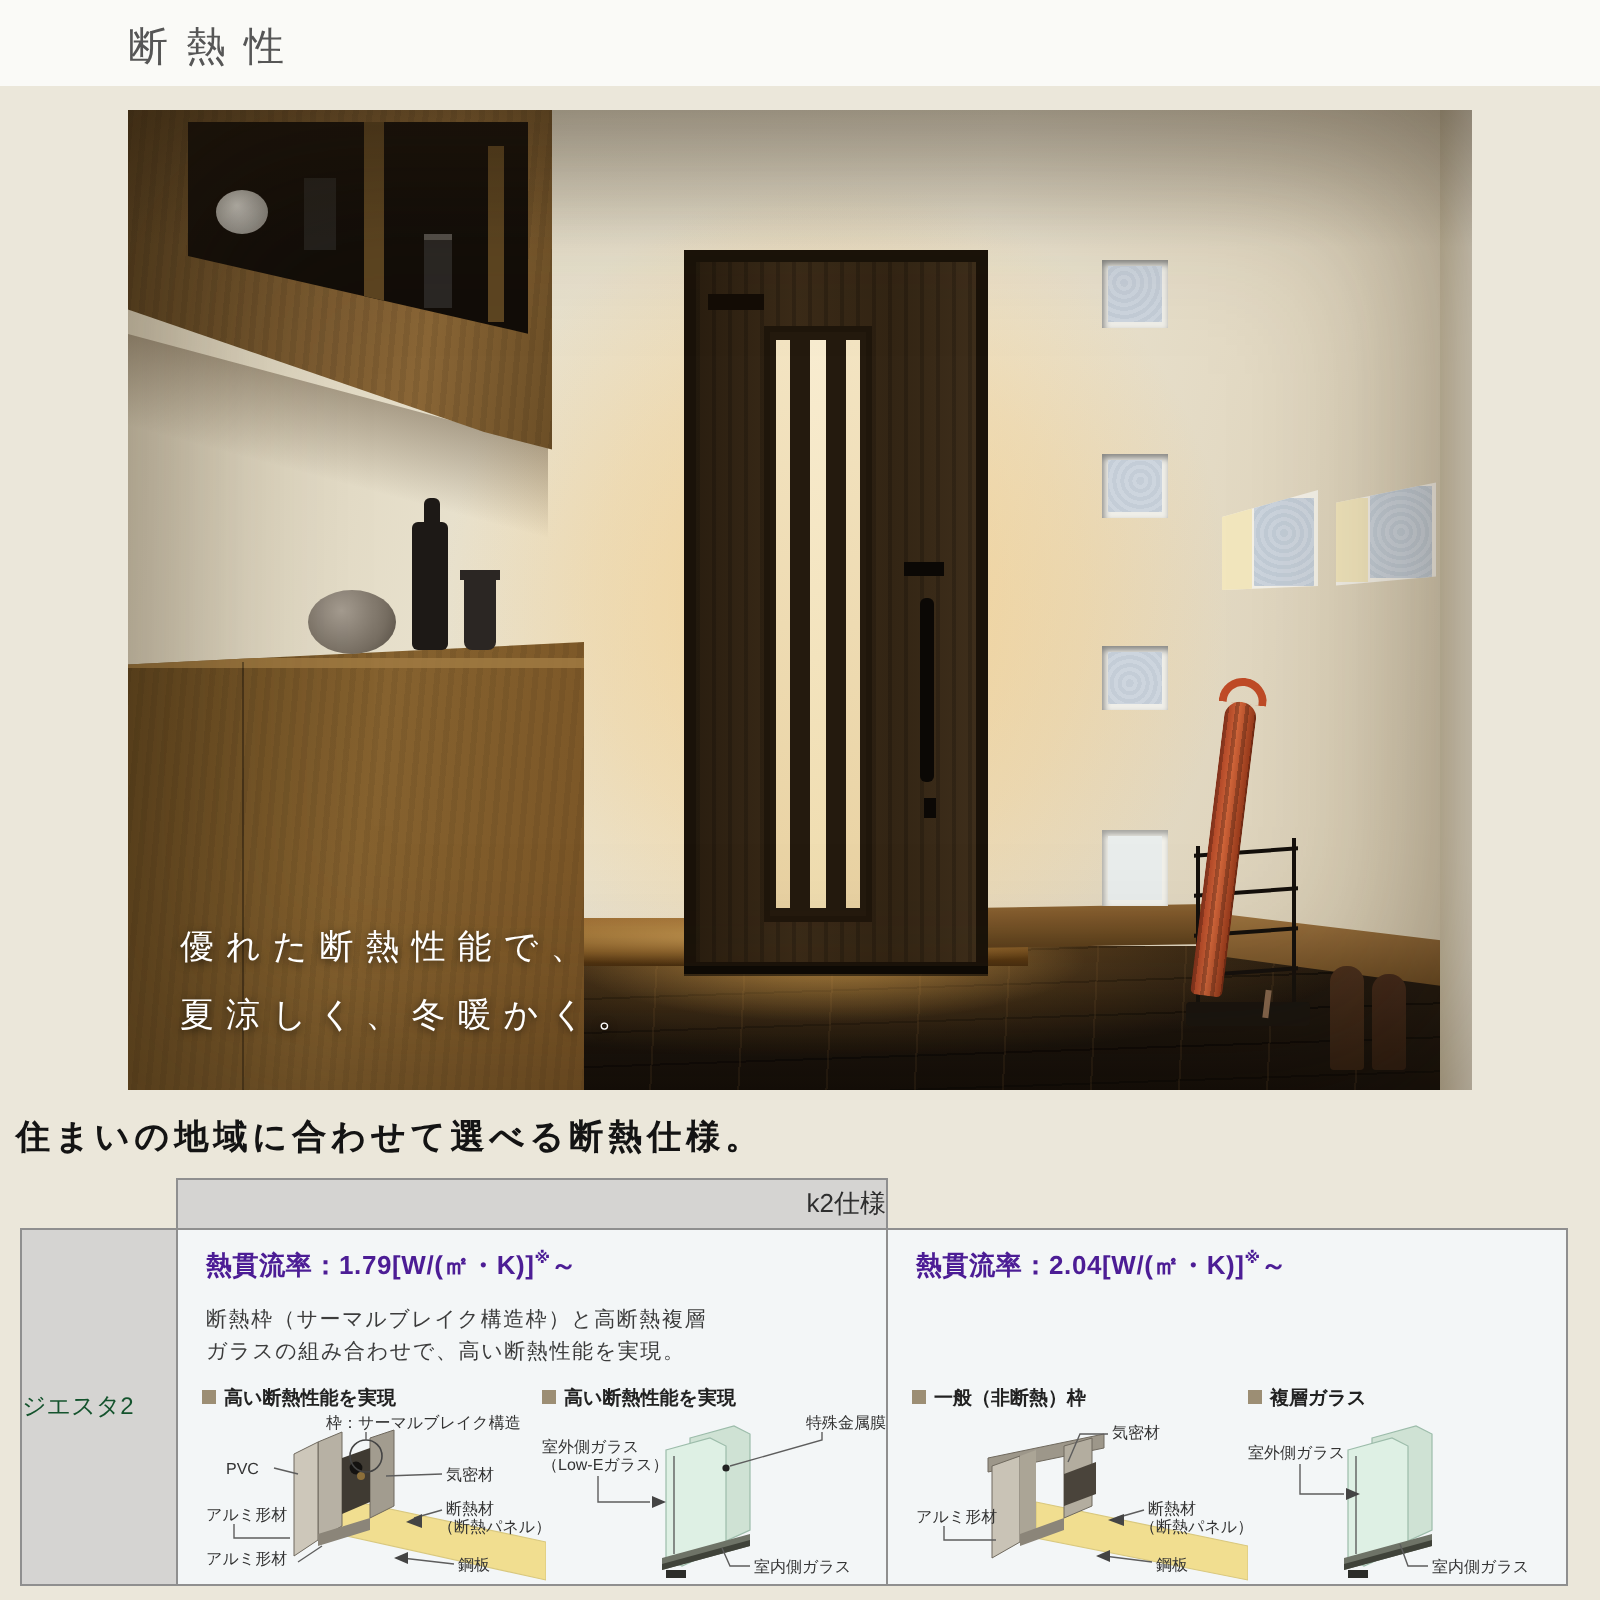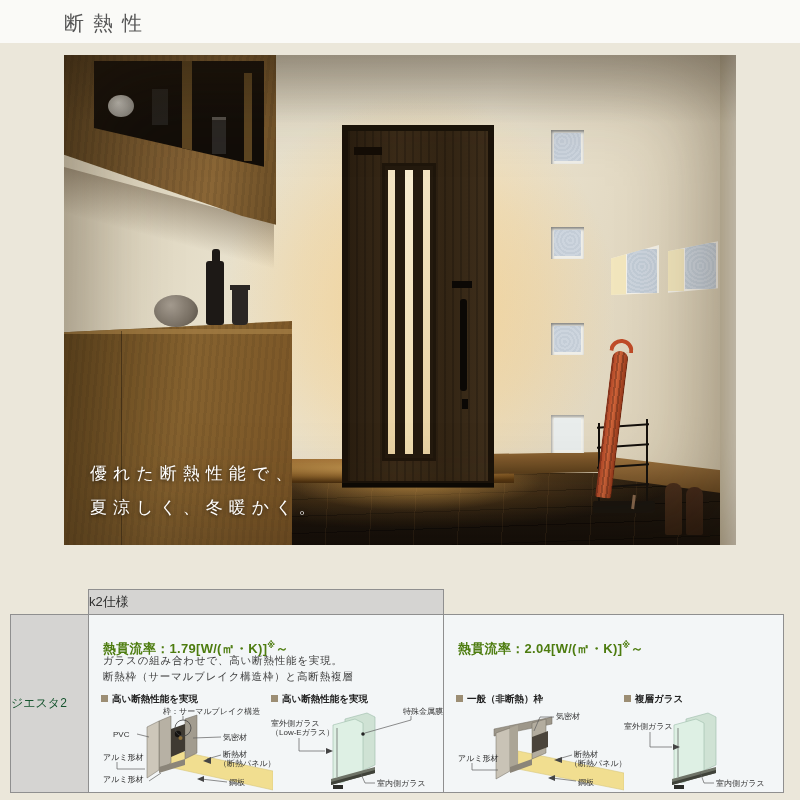--- a/index.html
+++ b/index.html
@@ -14,24 +14,24 @@
          background:linear-gradient(105deg,#d6ccb4 0%,#e8e1cd 28%,#ece5d2 55%,#e0d6bf 80%,#d3c7ac 100%);}
   .vignette{position:absolute;left:0;top:0;right:0;bottom:0;
             box-shadow:inset 0 0 95px 18px rgba(42,30,14,.40);
             background:linear-gradient(to bottom,rgba(30,20,8,.22),rgba(30,20,8,0) 14%);}
   .overlayText{position:absolute;left:26px;top:402px;color:#fff;font-size:17px;letter-spacing:6px;
                line-height:34px;text-shadow:0 1px 4px rgba(0,0,0,.65);}
   
   .section-heading{position:absolute;left:8px;top:557px;font-size:17px;font-weight:bold;color:#141414;letter-spacing:2.5px;}
   
   .cell{position:absolute;box-sizing:border-box;border:1px solid #8f8f8f;}
-  .cell.head{background:#d5d4d2;display:flex;align-items:center;justify-content:flex-start;font-size:13px;color:#2e2e2e;}
+  .cell.head{background:#d5d4d2;display:flex;align-items:center;justify-content:flex-end;font-size:13px;color:#2e2e2e;}
   .cell.labelcol{background:#d5d4d2;display:flex;align-items:center;justify-content:flex-start;font-size:12px;color:#14532d;}
   .cell.bodycell{background:#f3f6f7;}
-  .uvalue{position:absolute;left:14px;top:25px;font-size:13px;font-weight:bold;color:#4d7c0f;letter-spacing:.3px;}
+  .uvalue{position:absolute;left:14px;top:9px;font-size:13px;font-weight:bold;color:#4c1d95;letter-spacing:.3px;}
   .uvalue sup{font-size:8px;}
   .desc{position:absolute;left:14px;top:37px;font-size:10.5px;color:#3c3c3c;line-height:16px;letter-spacing:.8px;}
   .diag{position:absolute;}
   .diag-title{font-size:9.5px;font-weight:bold;color:#222;white-space:nowrap;}
   .bullet{display:inline-block;width:7px;height:7px;background:#9c8e74;margin-right:4px;}
   .dcanvas{position:absolute;left:0;top:14px;right:0;bottom:0;}
   .dlabel{position:absolute;font-size:8px;color:#333;white-space:nowrap;line-height:9px;}
   .dsvg{position:absolute;left:0;top:0;}
   .dsvg polyline,.dsvg line{fill:none;stroke:#5d5d5d;stroke-width:.7;}
 </style>
@@ -168,35 +168,36 @@
     <div class="abs" style="left:656px;top:0;width:16px;height:490px;background:linear-gradient(to right,#cfc4a9,#efe8d6);"></div>
 
     <div class="vignette"></div>
 
     <div class="overlayText">
       <div>優れた断熱性能で、</div>
       <div>夏涼しく、冬暖かく。</div>
     </div>
   </div>
 
+  <div class="section-heading">住まいの地域に合わせて選べる断熱仕様。</div>
 
   <div class="cell head" style="left:88px;top:589px;width:356px;height:26px;">
     <span>k2仕様</span>
   </div>
   <div class="cell labelcol" style="left:10px;top:614px;width:79px;height:179px;">
     <span>ジエスタ2</span>
   </div>
 
   <div class="cell bodycell" style="left:88px;top:614px;width:356px;height:179px;">
     <div class="uvalue">
       <span>熱貫流率：1.79[W/(㎡・K)]</span><sup>※</sup><span>～</span>
     </div>
     <div class="desc">
+      <div>断熱枠（サーマルブレイク構造枠）と高断熱複層</div>
       <div>ガラスの組み合わせで、高い断熱性能を実現。</div>
-      <div>断熱枠（サーマルブレイク構造枠）と高断熱複層</div>
     </div>
 
     <div class="diag" style="left:12px;top:78px;width:172px;height:98px;">
       <div class="diag-title">
         <span class="bullet"></span><span>高い断熱性能を実現</span>
       </div>
       <div class="dcanvas">
         <svg class="dsvg" width="172" height="84" viewBox="0 0 172 84">
           <polygon points="68,42 172,64 172,83 68,60" fill="#f1de90" stroke="#d9c87e" stroke-width="0.6"></polygon>
           <polygon points="58,14 70,9 70,56 58,63" fill="#b7b1a4" stroke="#6f695e" stroke-width="0.5"></polygon>

